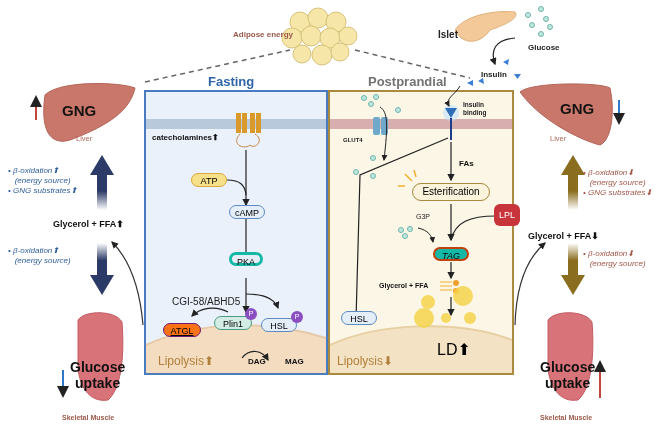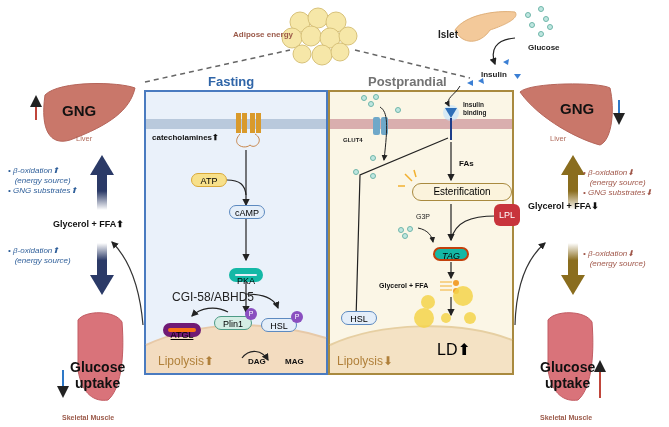--- a/index.html
+++ b/index.html
@@ -197,47 +197,47 @@
 <div class="t b" style="left:70px;top:359px;font-size:14px;line-height:16px;color:#111;text-align:center;"><span>Glucose</span><br><span>uptake</span></div>
 <div class="t b" style="left:62px;top:414px;font-size:7px;color:#9b5a4a;">Skeletal Muscle</div>
 
 <div class="t b" style="left:560px;top:100px;font-size:15px;color:#111;">GNG</div>
 <div class="t" style="left:550px;top:134px;font-size:7.5px;color:#b06a5a;">Liver</div>
 <div class="bullets" style="left:583px;top:168px;color:#a0574a;">
   <div>• <span>β-oxidation⬇</span></div>
   <div>&nbsp;&nbsp;&nbsp;<span>(energy source)</span></div>
   <div>• <span>GNG substrates⬇</span></div>
 </div>
-<div class="t b" style="left:528px;top:201px;font-size:9px;color:#111;">Glycerol + FFA⬇</div>
+<div class="t b" style="left:528px;top:231px;font-size:9px;color:#111;">Glycerol + FFA⬇</div>
 <div class="bullets" style="left:583px;top:249px;color:#a0574a;">
   <div>• <span>β-oxidation⬇</span></div>
   <div>&nbsp;&nbsp;&nbsp;<span>(energy source)</span></div>
 </div>
 <div class="t b" style="left:540px;top:359px;font-size:14px;line-height:16px;color:#111;text-align:center;"><span>Glucose</span><br><span>uptake</span></div>
 <div class="t b" style="left:540px;top:414px;font-size:7px;color:#9b5a4a;">Skeletal Muscle</div>
 
 <div class="t b" style="left:208px;top:74px;font-size:13px;color:#2f65a8;">Fasting</div>
 <div class="t b" style="left:152px;top:133px;font-size:8px;color:#111;">catecholamines⬆</div>
 <div class="pill" style="left:191px;top:173px;width:36px;background:#f7e08a;border:1px solid #d9a93a;">ATP</div>
 <div class="pill" style="left:229px;top:205px;width:36px;background:#e4eef9;border:1px solid #5d8ac0;">cAMP</div>
-<div class="pill" style="left:229px;top:268px;width:34px;background:#e4eef9;border:6px solid #14b8a6;">PKA</div>
-<div class="t" style="left:172px;top:290px;font-size:12px;color:#222;">CGI-58/ABHD5</div>
-<div class="pill" style="left:163px;top:323px;width:38px;background:#f97316;border:5px solid #701a75;text-decoration:underline;">ATGL</div>
+<div class="pill" style="left:229px;top:252px;width:34px;background:#e4eef9;border:3px solid #14b8a6;">PKA</div>
+<div class="t" style="left:172px;top:296px;font-size:10px;color:#222;">CGI-58/ABHD5</div>
+<div class="pill" style="left:163px;top:323px;width:38px;background:#f97316;border:1px solid #701a75;text-decoration:underline;">ATGL</div>
 <div class="pill" style="left:214px;top:316px;width:38px;background:#d4ede4;border:1px solid #4d9b86;">Plin1</div>
 <div class="pill" style="left:261px;top:318px;width:36px;background:#e4eef9;border:1px solid #5d8ac0;">HSL</div>
 <div class="pill" style="left:245px;top:308px;width:12px;height:12px;line-height:12px;border-radius:50%;background:#8a4fc0;color:#fff;font-size:7px;">P</div>
 <div class="pill" style="left:291px;top:311px;width:12px;height:12px;line-height:12px;border-radius:50%;background:#8a4fc0;color:#fff;font-size:7px;">P</div>
 <div class="t b" style="left:248px;top:357px;font-size:8px;color:#111;">DAG</div>
 <div class="t b" style="left:285px;top:357px;font-size:8px;color:#111;">MAG</div>
 <div class="t" style="left:158px;top:354px;font-size:12px;color:#b0803a;">Lipolysis⬆</div>
 
 <div class="t b" style="left:368px;top:74px;font-size:13px;color:#737373;">Postprandial</div>
 <div class="t b" style="left:343px;top:137px;font-size:6px;color:#222;">GLUT4</div>
 <div class="t b" style="left:463px;top:101px;font-size:6.5px;line-height:8px;color:#222;"><span>Insulin</span><br><span>binding</span></div>
 <div class="t b" style="left:459px;top:159px;font-size:8px;color:#111;">FAs</div>
-<div class="pill" style="left:412px;top:183px;width:100px;height:18px;line-height:16px;border-radius:10px;background:#fbf3dc;border:1.5px solid #a98a3f;font-size:10px;">Esterification</div>
+<div class="pill" style="left:412px;top:183px;width:78px;height:18px;line-height:16px;border-radius:10px;background:#fbf3dc;border:1.5px solid #a98a3f;font-size:10px;">Esterification</div>
 <div class="t" style="left:416px;top:213px;font-size:7px;color:#222;">G3P</div>
 <div class="pill" style="left:494px;top:204px;width:26px;height:22px;line-height:22px;border-radius:6px;background:#c8343c;color:#fff;font-size:9px;">LPL</div>
 <div class="pill" style="left:433px;top:247px;width:36px;background:#14b8a6;border:2px solid #c2410c;font-style:italic;">TAG</div>
 <div class="t b" style="left:379px;top:282px;font-size:7px;color:#111;">Glycerol + FFA</div>
 <div class="pill" style="left:341px;top:311px;width:36px;background:#e4eef9;border:1px solid #5d8ac0;">HSL</div>
 <div class="t" style="left:437px;top:340px;font-size:16px;color:#000000;">LD⬆</div>
 <div class="t" style="left:337px;top:354px;font-size:12px;color:#b0803a;">Lipolysis⬇</div>
 
 </body></html>

